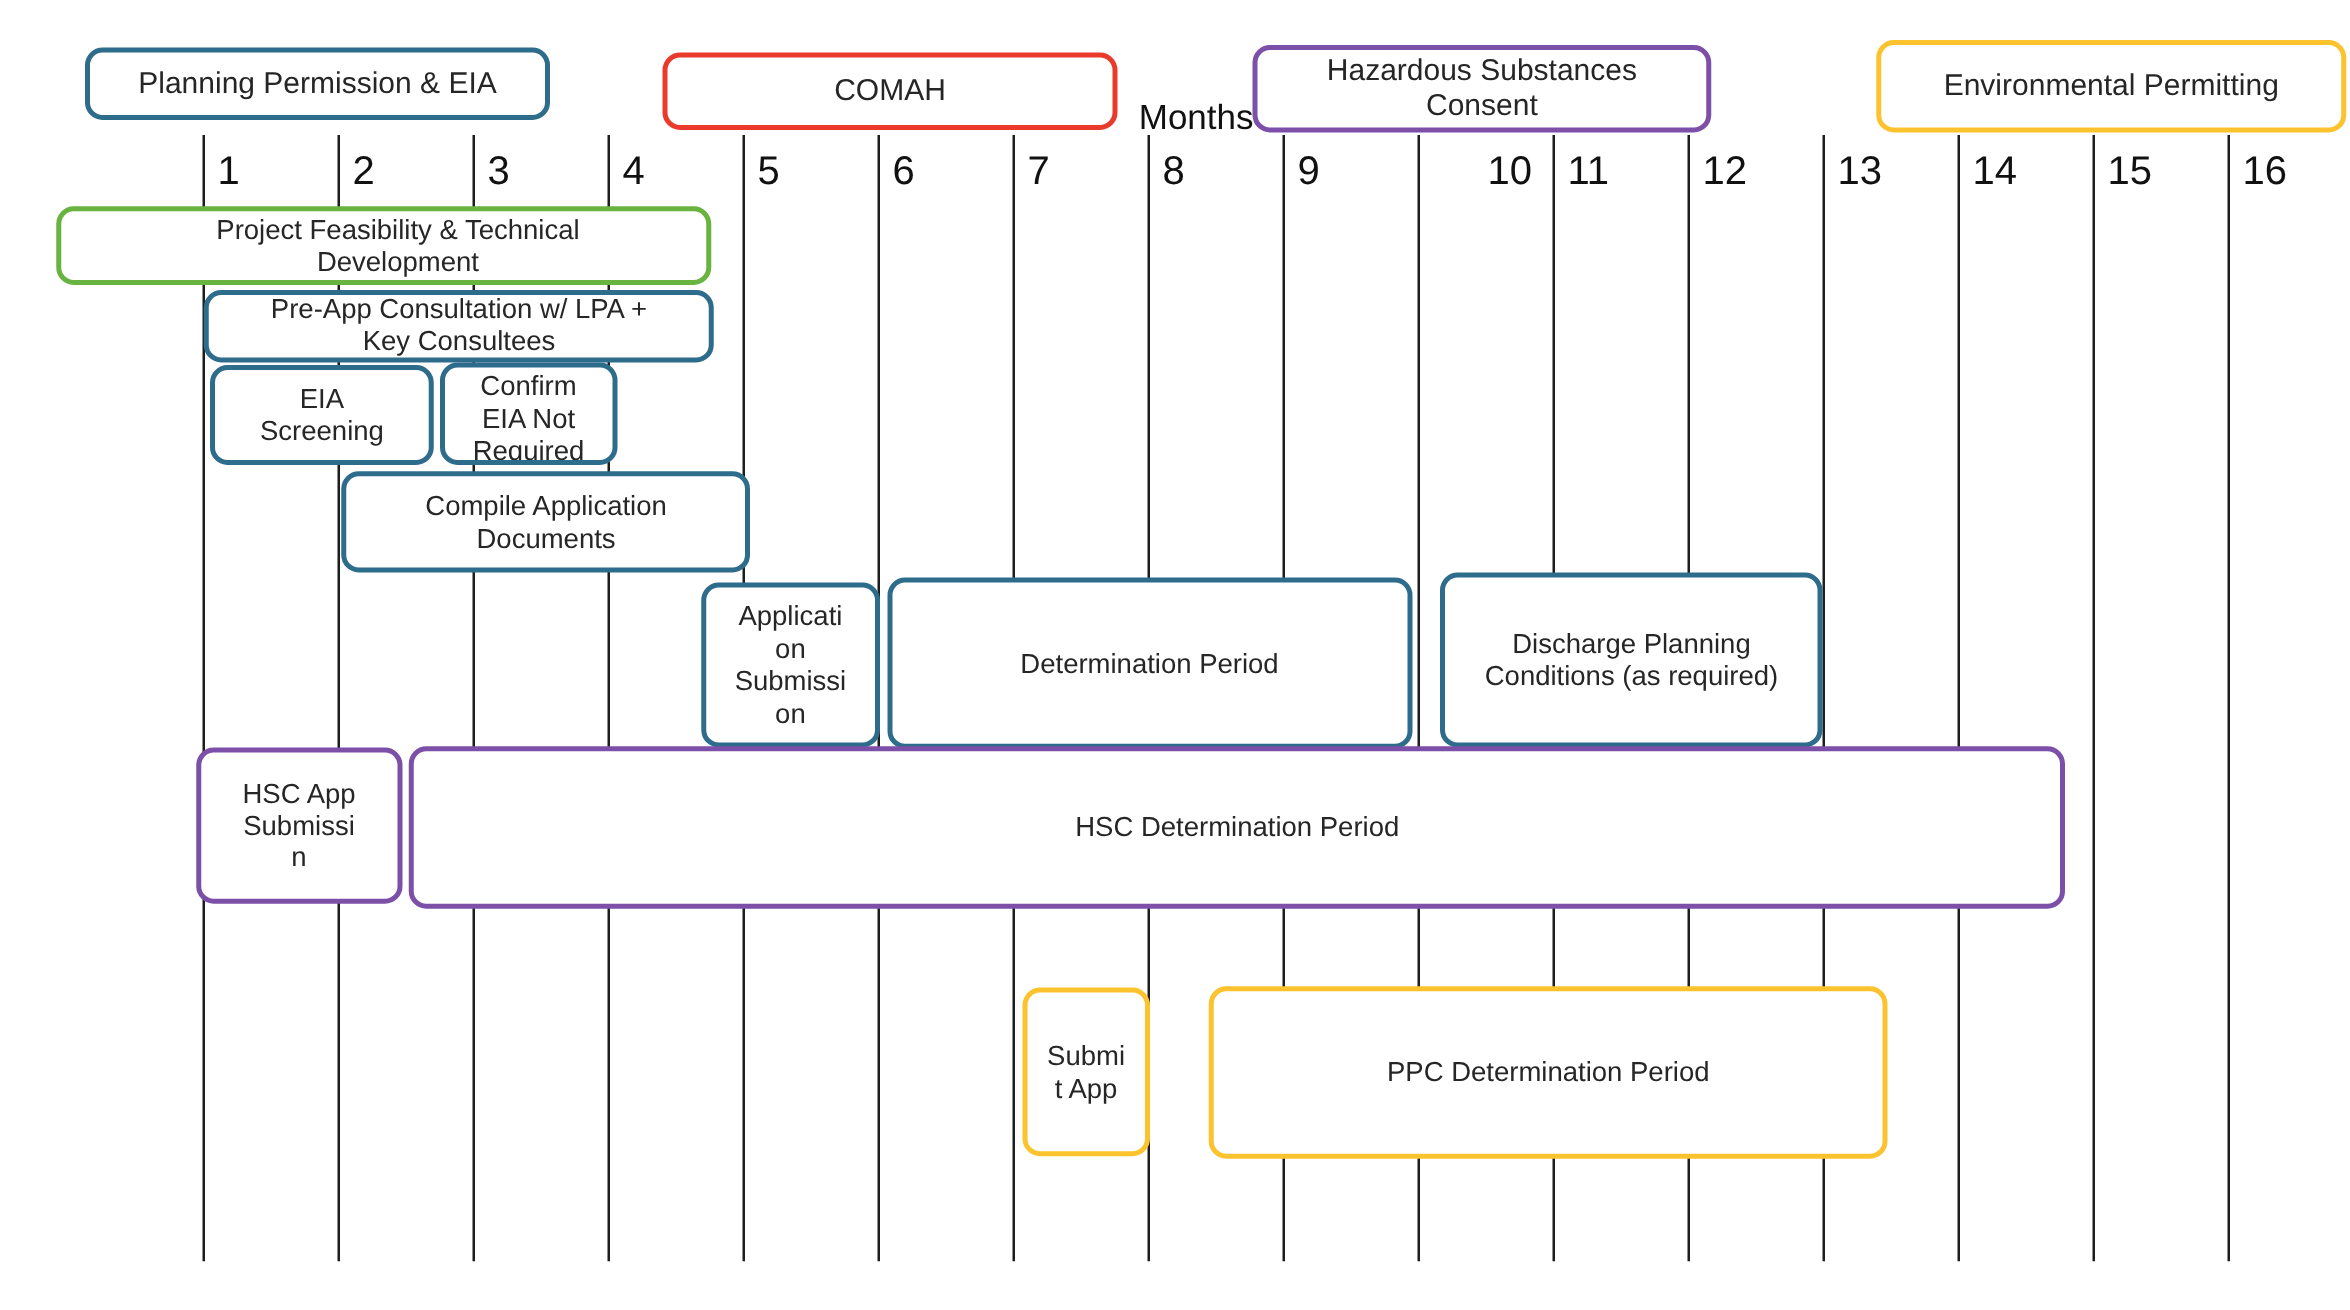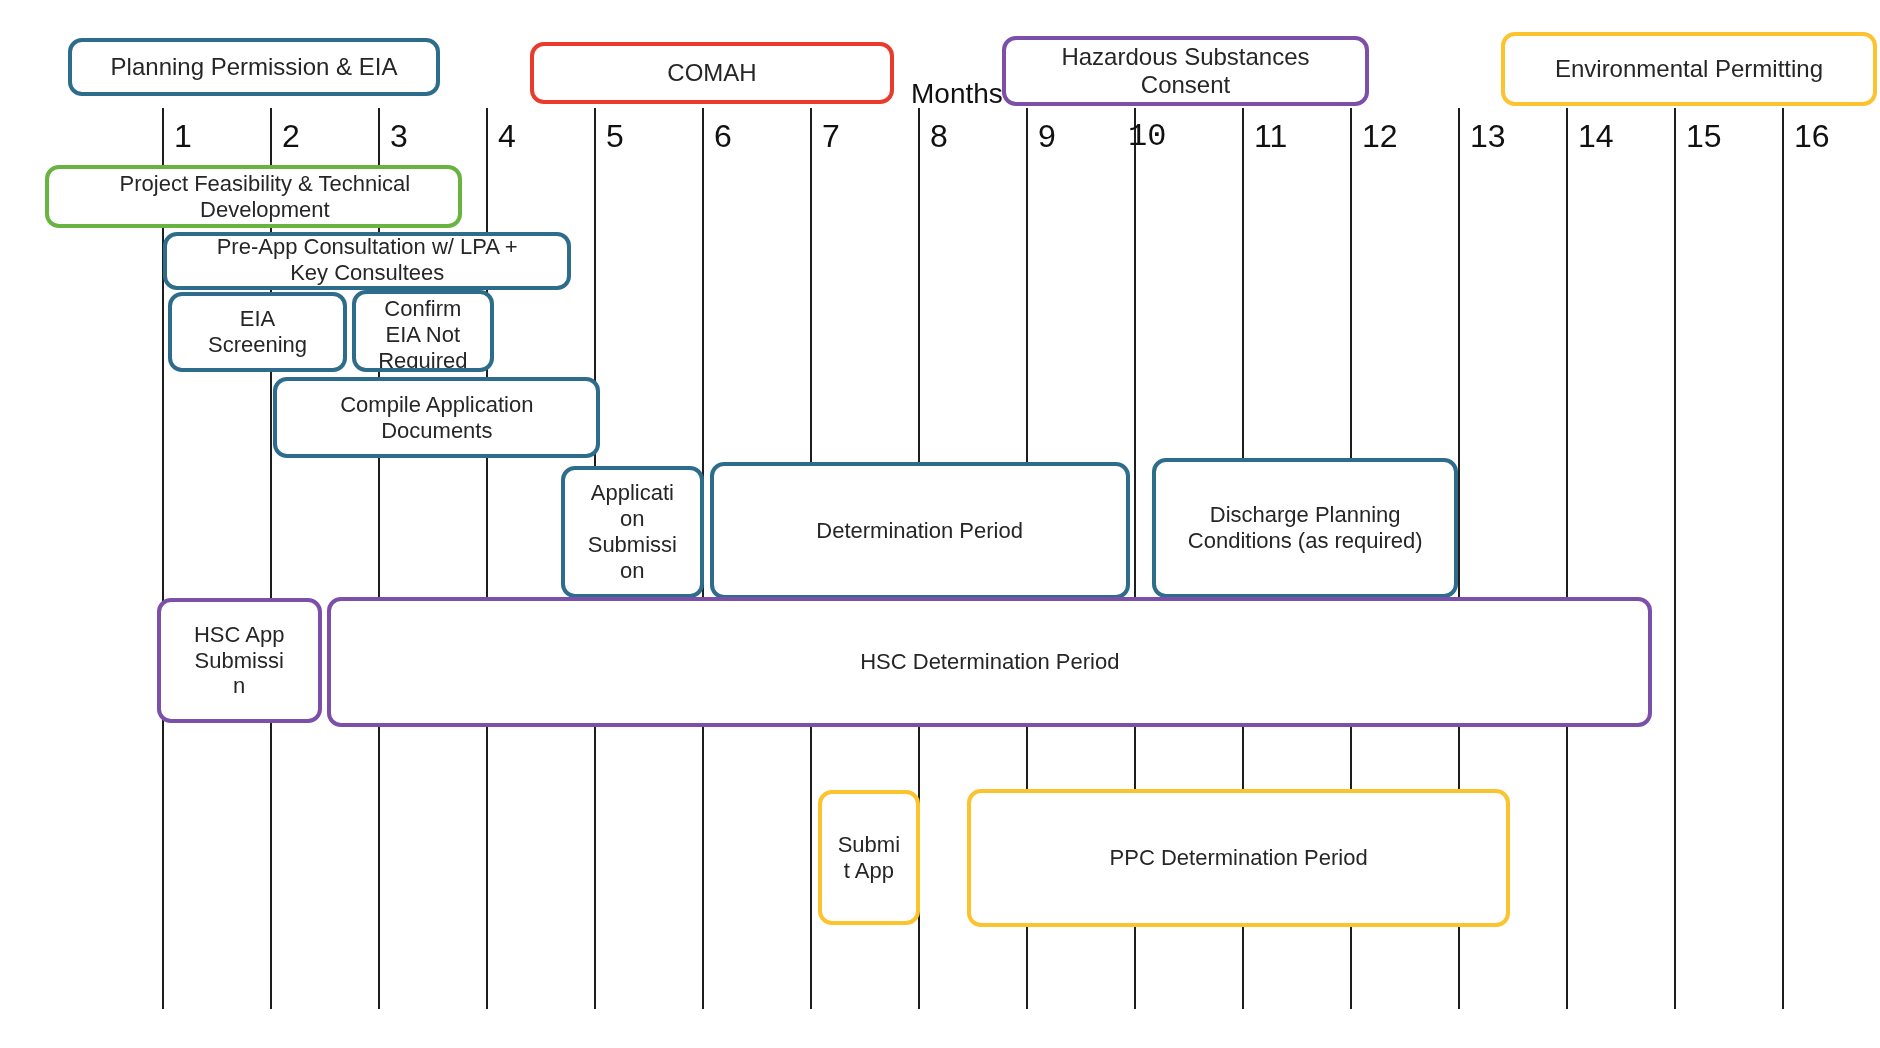--- a/index.html
+++ b/index.html
@@ -36,34 +36,34 @@
     <div class="month-label" style="left: 606px; top: 118px;">5</div>
     <div class="gridline" style="left: 702px; top: 108px; height: 901px;"></div>
     <div class="month-label" style="left: 714px; top: 118px;">6</div>
     <div class="gridline" style="left: 810px; top: 108px; height: 901px;"></div>
     <div class="month-label" style="left: 822px; top: 118px;">7</div>
     <div class="gridline" style="left: 918px; top: 108px; height: 901px;"></div>
     <div class="month-label" style="left: 930px; top: 118px;">8</div>
     <div class="gridline" style="left: 1026px; top: 108px; height: 901px;"></div>
     <div class="month-label" style="left: 1038px; top: 118px;">9</div>
     <div class="gridline" style="left: 1134px; top: 108px; height: 901px;"></div>
-    <div class="month-label" style="left: 1128px; top: 118px; font-family: Liberation Mono, monospace;">10</div>
+    <div class="month-label" style="left: 1190px; top: 118px;">10</div>
     <div class="gridline" style="left: 1242px; top: 108px; height: 901px;"></div>
     <div class="month-label" style="left: 1254px; top: 118px;">11</div>
     <div class="gridline" style="left: 1350px; top: 108px; height: 901px;"></div>
     <div class="month-label" style="left: 1362px; top: 118px;">12</div>
     <div class="gridline" style="left: 1458px; top: 108px; height: 901px;"></div>
     <div class="month-label" style="left: 1470px; top: 118px;">13</div>
     <div class="gridline" style="left: 1566px; top: 108px; height: 901px;"></div>
     <div class="month-label" style="left: 1578px; top: 118px;">14</div>
     <div class="gridline" style="left: 1674px; top: 108px; height: 901px;"></div>
     <div class="month-label" style="left: 1686px; top: 118px;">15</div>
     <div class="gridline" style="left: 1782px; top: 108px; height: 901px;"></div>
     <div class="month-label" style="left: 1794px; top: 118px;">16</div>
-    <div class="task" style="left: 45.36px; width: 417px; top: 165px; height: 63px; border-color: rgb(105, 179, 65); padding-left: 28px;"><span>Project Feasibility &amp; Technical
+    <div class="task" style="left: 45.36px; width: 524px; top: 165px; height: 63px; border-color: rgb(105, 179, 65); padding-left: 28px;"><span>Project Feasibility &amp; Technical
 Development</span></div>
     <div class="task" style="left: 163.08px; width: 408.24px; top: 232px; height: 58px; border-color: rgb(46, 108, 140); align-items: flex-end;"><span>Pre-App Consultation w/ LPA +
 Key Consultees</span></div>
     <div class="task" style="left: 168.48px; width: 178.2px; top: 292px; height: 80px; border-color: rgb(46, 108, 140);"><span>EIA
 Screening</span></div>
     <div class="task clip" style="left: 352.08px; width: 141.48px; top: 290px; height: 82px; border-color: rgb(46, 108, 140);"><span>Confirm
 EIA Not
 Required</span></div>
     <div class="task" style="left: 273.24px; width: 327.24px; top: 377px; height: 81px; border-color: rgb(46, 108, 140);"><span>Compile Application
 Documents</span></div>

